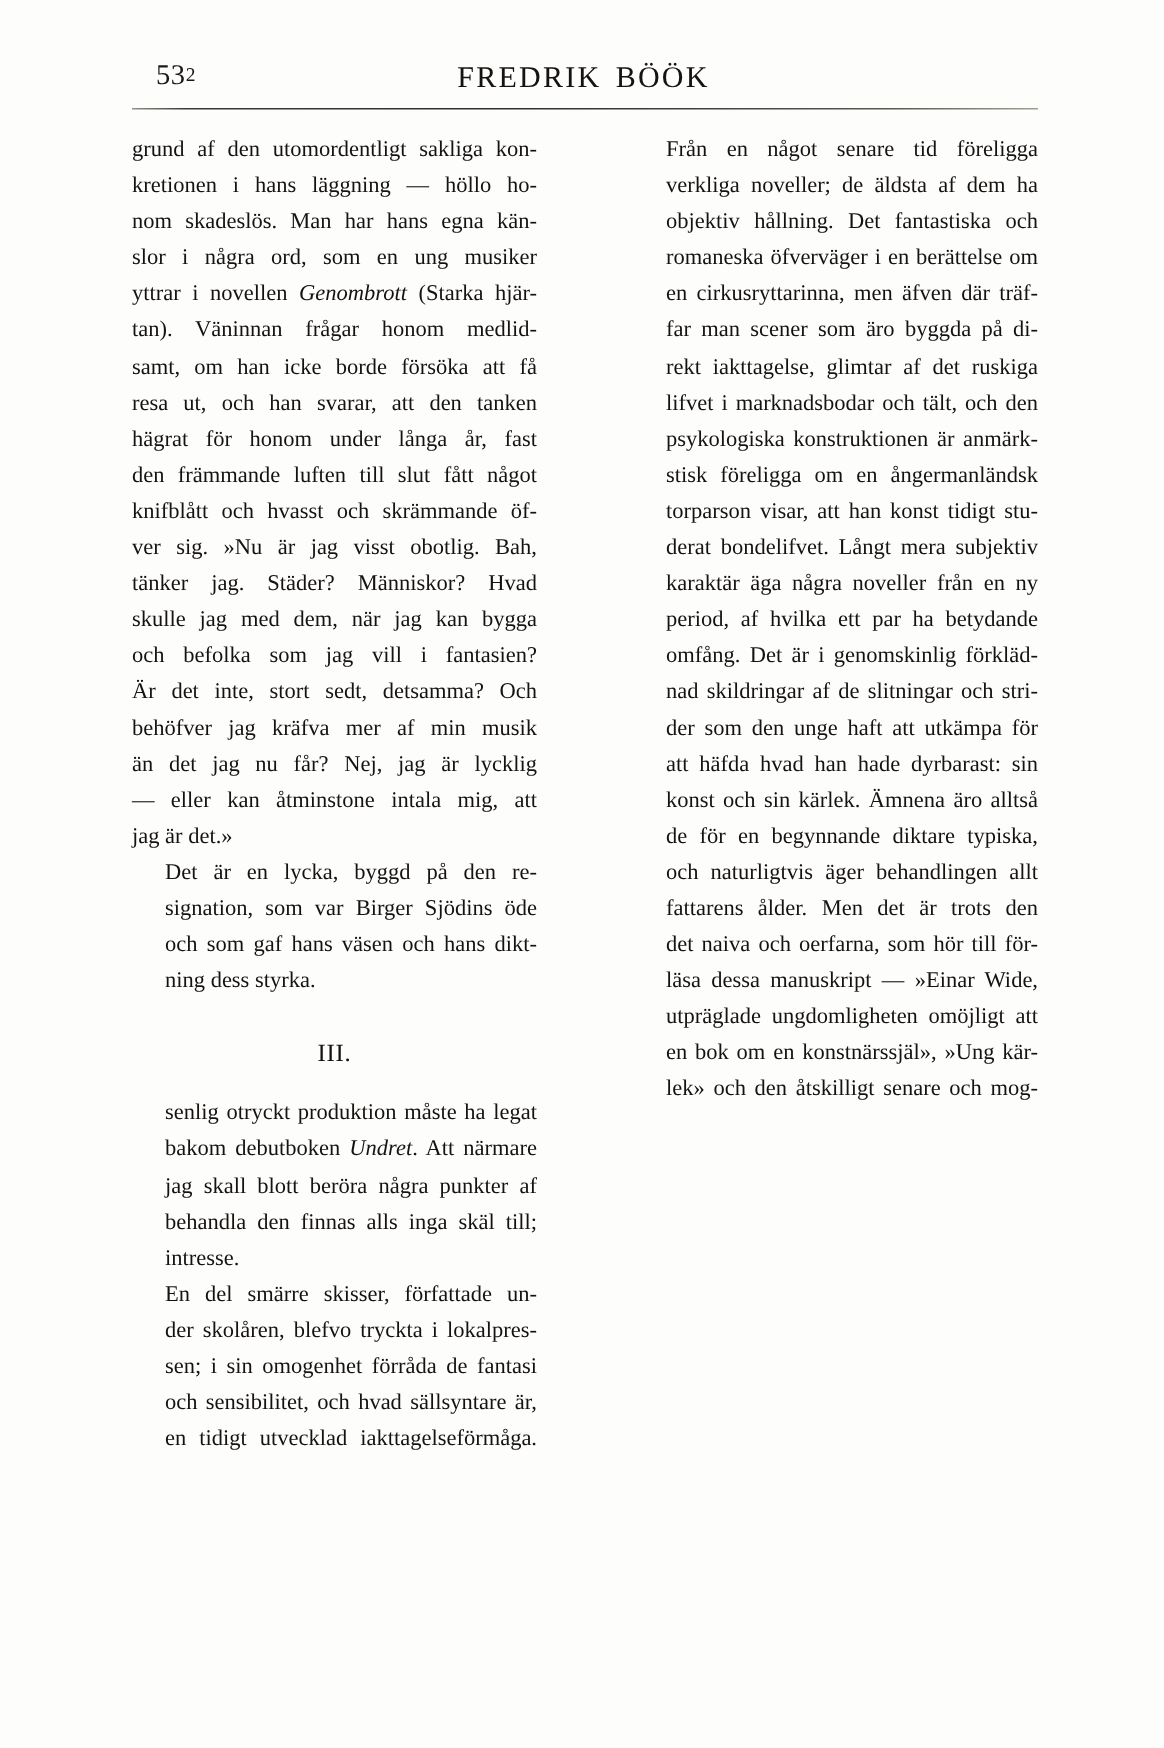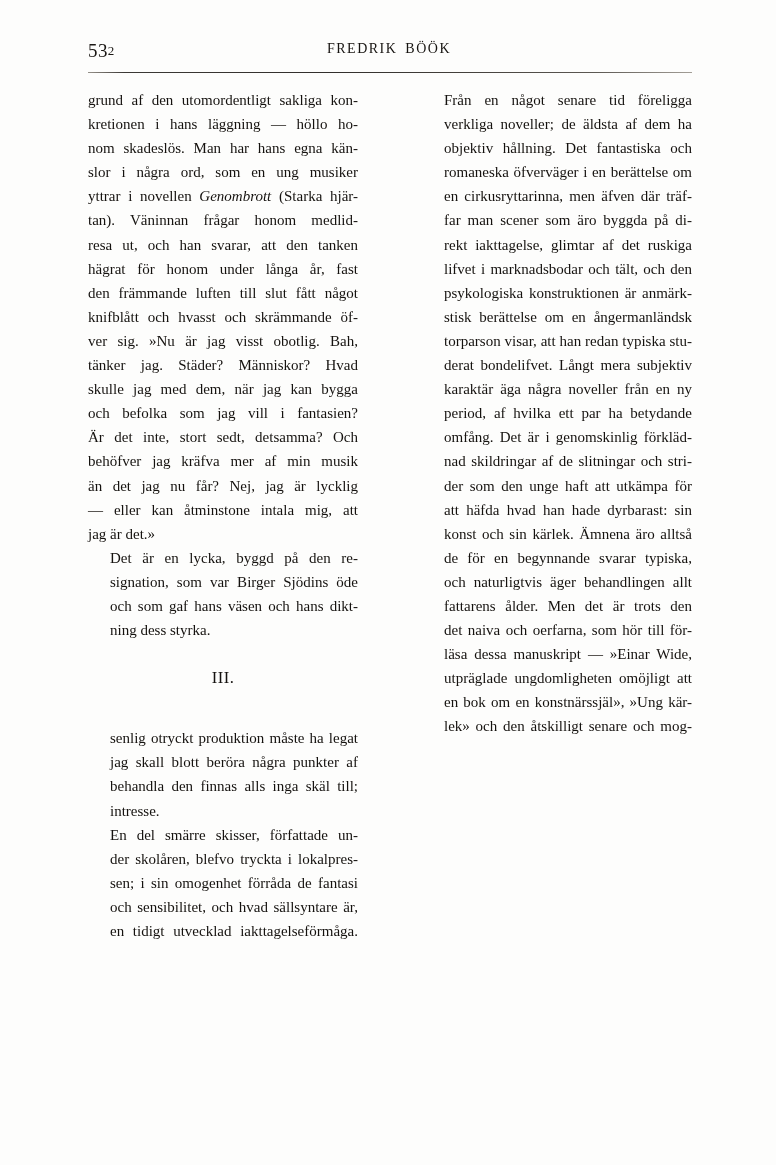--- a/index.html
+++ b/index.html
@@ -25,37 +25,37 @@
   
   .running-head {
     position: absolute;
     left: 88px;
     top: 38px;
     width: 602px;
     height: 30px;
   }
   .folio {
     position: absolute;
-    left: 0;
+    left: 16px;
     top: 2px;
     font-size: 19px;
     letter-spacing: 0.4px;
     color: #1a1714;
   }
   .folio .sup {
     font-size: 13px;
     vertical-align: 2px;
   }
   .head-title {
     position: absolute;
     left: 0;
     top: 3px;
     width: 602px;
     text-align: center;
-    font-size: 14px;
+    font-size: 20px;
     letter-spacing: 1.5px;
     color: #161310;
     word-spacing: 3px;
   }
   .head-rule {
     position: absolute;
     left: 88px;
     top: 72px;
     width: 604px;
     height: 1px;
@@ -98,21 +98,21 @@
   .sec-head {
     margin: 0;
     font-size: 16.5px;
     line-height: 24.1px;
     text-align: center;
     letter-spacing: 0.5px;
     color: #15120f;
     font-weight: normal;
   }
   .gap-before { margin-top: 24px; }
-  .gap-after  { margin-bottom: 36px; }
+  .gap-after  { margin-bottom: 16px; }
 
   .it { font-style: italic; }
 
   
   .ln {
     display: block;
     text-align: justify;
     text-align-last: justify;
     white-space: pre-wrap;
   }
@@ -133,20 +133,21 @@
   <div class="columns">
 
     <div class="col col-left">
       <p class="para" id="L-p1">
           <span class="ln">grund af den utomordentligt sakliga kon-</span>
           <span class="ln">kretionen i hans läggning — höllo ho-</span>
           <span class="ln">nom skadeslös. Man har hans egna kän-</span>
           <span class="ln">slor i några ord, som en ung musiker</span>
           <span class="ln">yttrar i novellen <span class="it">Genombrott</span> (Starka hjär-</span>
           <span class="ln">tan). Väninnan frågar honom medlid-</span>
+          <span class="ln">samt, om han icke borde försöka att få</span>
           <span class="ln">resa ut, och han svarar, att den tanken</span>
           <span class="ln">hägrat för honom under långa år, fast</span>
           <span class="ln">den främmande luften till slut fått något</span>
           <span class="ln">knifblått och hvasst och skrämmande öf-</span>
           <span class="ln">ver sig. »Nu är jag visst obotlig. Bah,</span>
           <span class="ln">tänker jag. Städer? Människor? Hvad</span>
           <span class="ln">skulle jag med dem, när jag kan bygga</span>
           <span class="ln">och befolka som jag vill i fantasien?</span>
           <span class="ln">Är det inte, stort sedt, detsamma? Och</span>
           <span class="ln">behöfver jag kräfva mer af min musik</span>
@@ -156,20 +157,21 @@
         </p>
       <p class="para indent" id="L-p2">
           <span class="ln ind">Det är en lycka, byggd på den re-</span>
           <span class="ln">signation, som var Birger Sjödins öde</span>
           <span class="ln">och som gaf hans väsen och hans dikt-</span>
           <span class="ln flush">ning dess styrka.</span>
         </p>
       <h2 class="sec-head gap-before gap-after">III.</h2>
       <p class="para indent" id="L-p3">
           <span class="ln">senlig otryckt produktion måste ha legat</span>
+          <span class="ln">bakom debutboken <span class="it">Undret</span>. Att närmare</span>
           <span class="ln">jag skall blott beröra några punkter af</span>
           <span class="ln">behandla den finnas alls inga skäl till;</span>
           <span class="ln flush">intresse.</span>
         </p>
       <p class="para indent" id="L-p4">
           <span class="ln ind">En del smärre skisser, författade un-</span>
           <span class="ln">der skolåren, blefvo tryckta i lokalpres-</span>
           <span class="ln">sen; i sin omogenhet förråda de fantasi</span>
           <span class="ln">och sensibilitet, och hvad sällsyntare är,</span>
           <span class="ln">en tidigt utvecklad iakttagelseförmåga.</span>
@@ -180,31 +182,31 @@
       <p class="para indent" id="R-p5">
           <span class="ln ind">Från en något senare tid föreligga</span>
           <span class="ln">verkliga noveller; de äldsta af dem ha</span>
           <span class="ln">objektiv hållning. Det fantastiska och</span>
           <span class="ln">romaneska öfverväger i en berättelse om</span>
           <span class="ln">en cirkusryttarinna, men äfven där träf-</span>
           <span class="ln">far man scener som äro byggda på di-</span>
           <span class="ln">rekt iakttagelse, glimtar af det ruskiga</span>
           <span class="ln">lifvet i marknadsbodar och tält, och den</span>
           <span class="ln">psykologiska konstruktionen är anmärk-</span>
-          <span class="ln">stisk berättelse om en ångermanländsk</span>
-          <span class="ln">torparson visar, att han redan typiska stu-</span>
+          <span class="ln">stisk föreligga om en ångermanländsk</span>
+          <span class="ln">torparson visar, att han konst tidigt stu-</span>
           <span class="ln">derat bondelifvet. Långt mera subjektiv</span>
           <span class="ln">karaktär äga några noveller från en ny</span>
           <span class="ln">period, af hvilka ett par ha betydande</span>
           <span class="ln">omfång. Det är i genomskinlig förkläd-</span>
           <span class="ln">nad skildringar af de slitningar och stri-</span>
           <span class="ln">der som den unge haft att utkämpa för</span>
           <span class="ln">att häfda hvad han hade dyrbarast: sin</span>
           <span class="ln">konst och sin kärlek. Ämnena äro alltså</span>
-          <span class="ln">de för en begynnande svarar typiska,</span>
+          <span class="ln">de för en begynnande diktare typiska,</span>
           <span class="ln">och naturligtvis äger behandlingen allt</span>
           <span class="ln">fattarens ålder. Men det är trots den</span>
           <span class="ln">det naiva och oerfarna, som hör till för-</span>
           <span class="ln">läsa dessa manuskript — »Einar Wide,</span>
           <span class="ln">utpräglade ungdomligheten omöjligt att</span>
           <span class="ln">en bok om en konstnärssjäl», »Ung kär-</span>
           <span class="ln">lek» och den åtskilligt senare och mog-</span>
         </p>
     </div>
 

